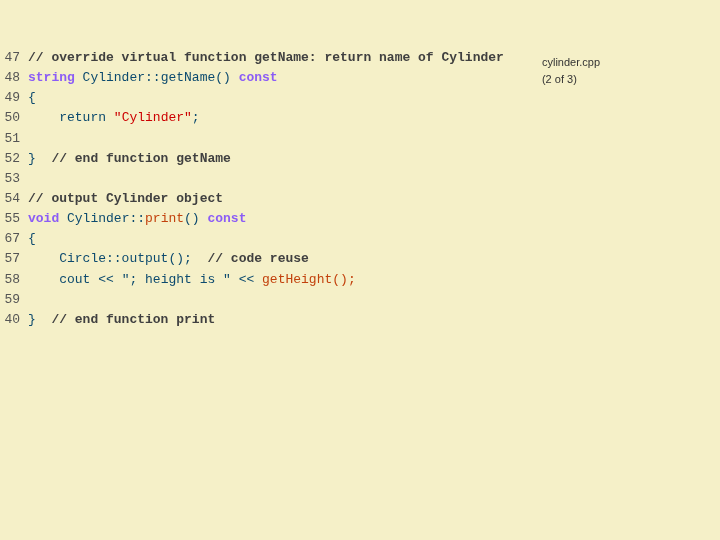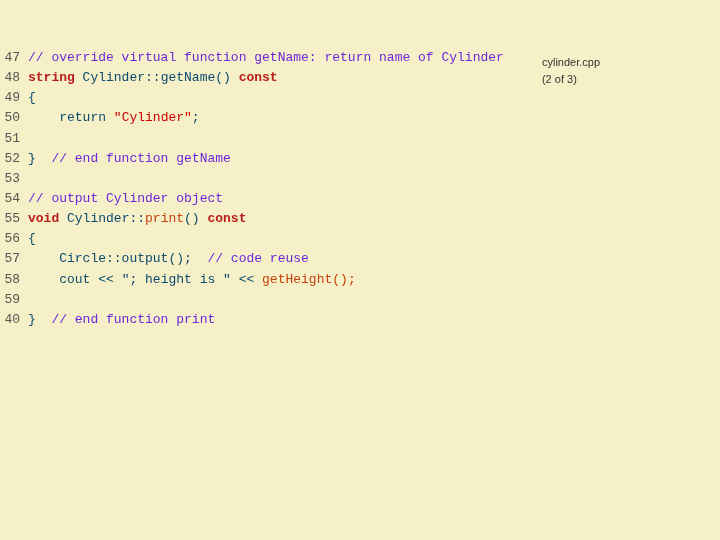--- a/index.html
+++ b/index.html
@@ -56,23 +56,23 @@
       text-align: right;
       padding-right: 8px;
       user-select: none;
     }
 
     .code-content {
       color: #333333;
     }
 
     
-    .c-comment { color: #6d28d9; font-weight: normal; }
+    .c-comment { color: #404040; font-weight: bold; }
     .c-string { color: #cc0000; }
-    .c-keyword { color: #b91c1c; font-weight: bold; }
+    .c-keyword { color: #8b5cf6; font-weight: bold; }
     .c-plain { color: #0c4a6e; }
     .c-highlight { color: #c2410c; }
 
     .file-info {
       font-family: Arial, Helvetica, sans-serif;
       font-size: 11px;
       color: #333333;
       line-height: 1.5;
     }
 
@@ -92,21 +92,21 @@
   <div class="code-panel">
   <div class="code-line"><span class="line-number">47</span><span class="code-content"><span class="c-comment">// override virtual function getName: return name of Cylinder</span></span></div>
       <div class="code-line"><span class="line-number">48</span><span class="code-content"><span class="c-keyword">string</span><span class="c-plain"> Cylinder::getName() </span><span class="c-keyword">const</span></span></div>
       <div class="code-line"><span class="line-number">49</span><span class="code-content"><span class="c-plain">{</span></span></div>
       <div class="code-line"><span class="line-number">50</span><span class="code-content"><span class="c-plain">    return </span><span class="c-string">"Cylinder"</span><span class="c-plain">;</span></span></div>
       <div class="code-line"><span class="line-number">51</span><span class="code-content">&nbsp;</span></div>
       <div class="code-line"><span class="line-number">52</span><span class="code-content"><span class="c-plain">}  </span><span class="c-comment">// end function getName</span></span></div>
       <div class="code-line"><span class="line-number">53</span><span class="code-content">&nbsp;</span></div>
       <div class="code-line"><span class="line-number">54</span><span class="code-content"><span class="c-comment">// output Cylinder object</span></span></div>
       <div class="code-line"><span class="line-number">55</span><span class="code-content"><span class="c-keyword">void</span><span class="c-plain"> Cylinder::</span><span class="c-highlight">print</span><span class="c-plain">() </span><span class="c-keyword">const</span></span></div>
-      <div class="code-line"><span class="line-number">56</span><span class="code-content"><span class="c-plain">{</span></span></div>
+      <div class="code-line"><span class="line-number">67</span><span class="code-content"><span class="c-plain">{</span></span></div>
       <div class="code-line"><span class="line-number">57</span><span class="code-content"><span class="c-plain">    Circle::output();  </span><span class="c-comment">// code reuse</span></span></div>
       <div class="code-line"><span class="line-number">58</span><span class="code-content"><span class="c-plain">    cout</span><span class="c-plain"> &lt;&lt; "; height is " &lt;&lt; </span><span class="c-highlight">getHeight();</span></span></div>
       <div class="code-line"><span class="line-number">59</span><span class="code-content">&nbsp;</span></div>
       <div class="code-line"><span class="line-number">40</span><span class="code-content"><span class="c-plain">}  </span><span class="c-comment">// end function print</span></span></div>
     </div>
   <div class="info-panel">
     <div class="file-info">
       <div class="filename">cylinder.cpp</div>
       <div class="pages">(2 of 3)</div>
     </div>

